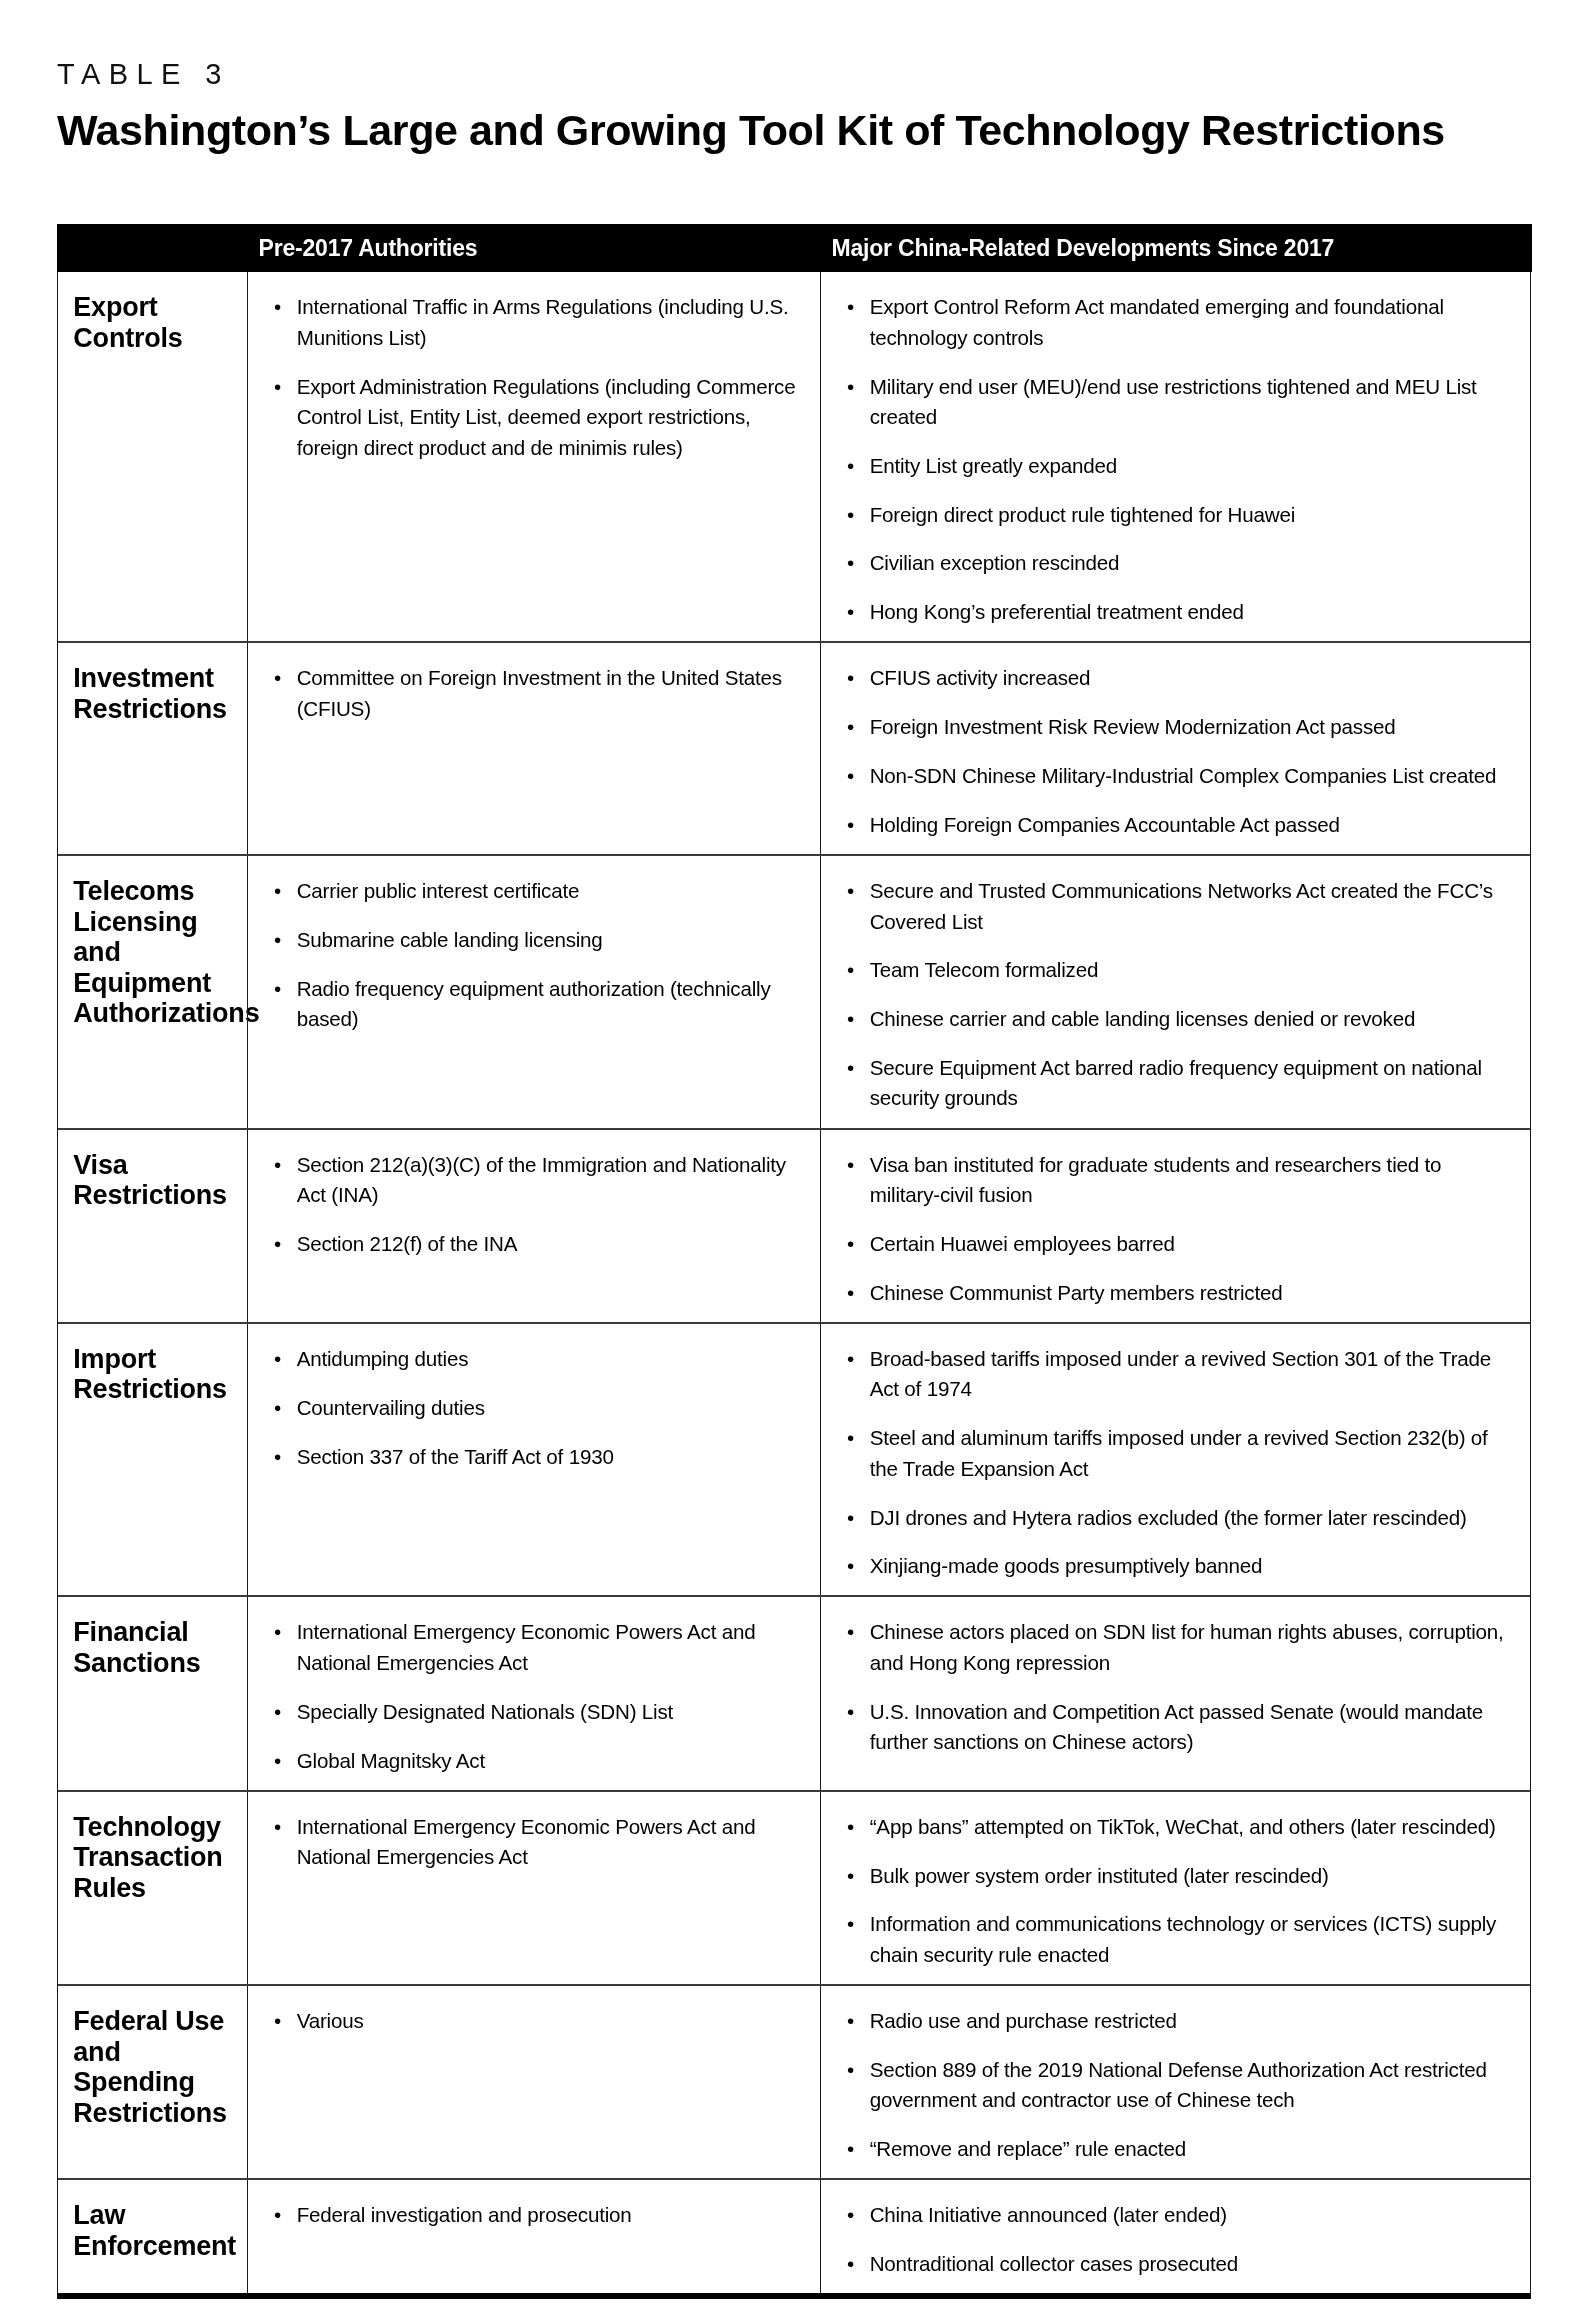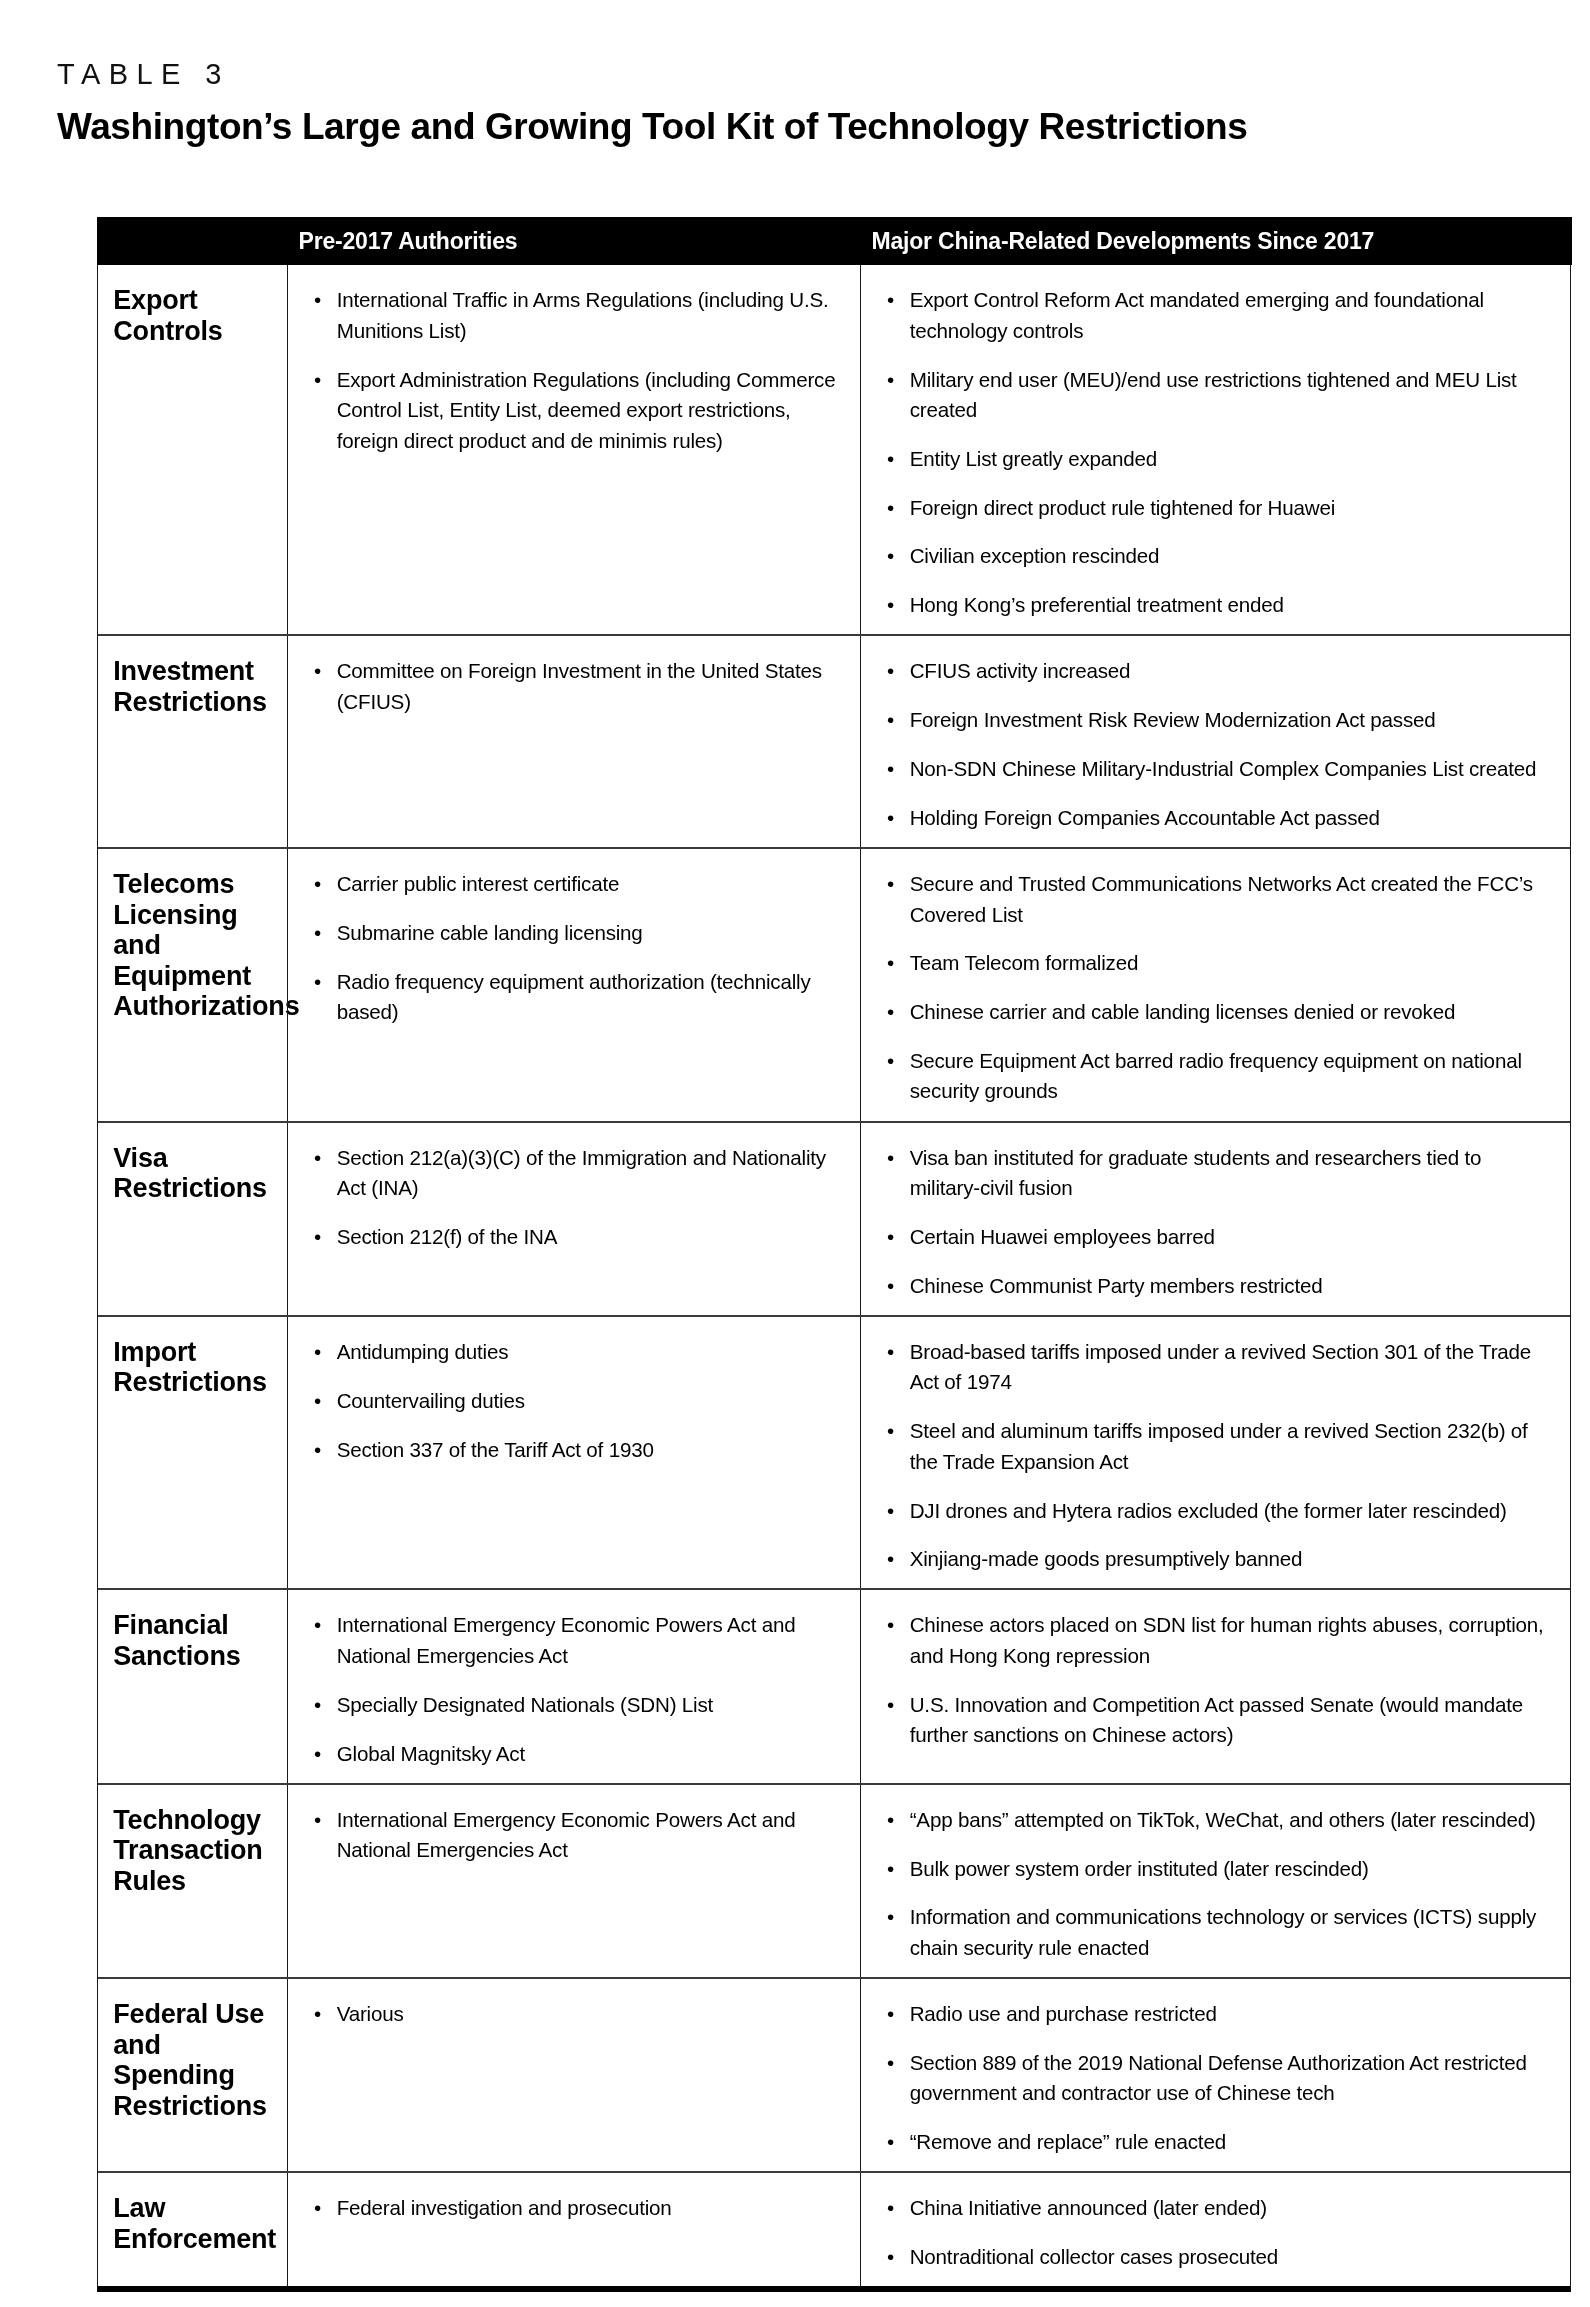--- a/index.html
+++ b/index.html
@@ -19,33 +19,32 @@
     padding: 58px 57px 0 57px;
   }
   .kicker {
     font-size: 29px;
     font-weight: 400;
     letter-spacing: 8.4px;
     color: #111;
   }
   .title {
     margin: 15.3px 0 0 0;
-    font-size: 37px;
+    font-size: 43px;
     font-weight: 700;
     letter-spacing: -0.4px;
     color: #000;
   }
   .ctable {
     margin-top: 69px;
     width: 1474px;
     box-sizing: border-box;
     border-left: 1.5px solid #1a1a1a;
     border-right: 1.5px solid #1a1a1a;
     border-bottom: 6.9px solid #000;
-    margin-left: 40px;
   }
   .thead {
     display: grid;
     grid-template-columns: 189px 573px 1fr;
     margin: 0 -1.5px;            
     background: #000;
     color: #fff;
     height: 48px;
     align-items: center;
     font-weight: 700;

